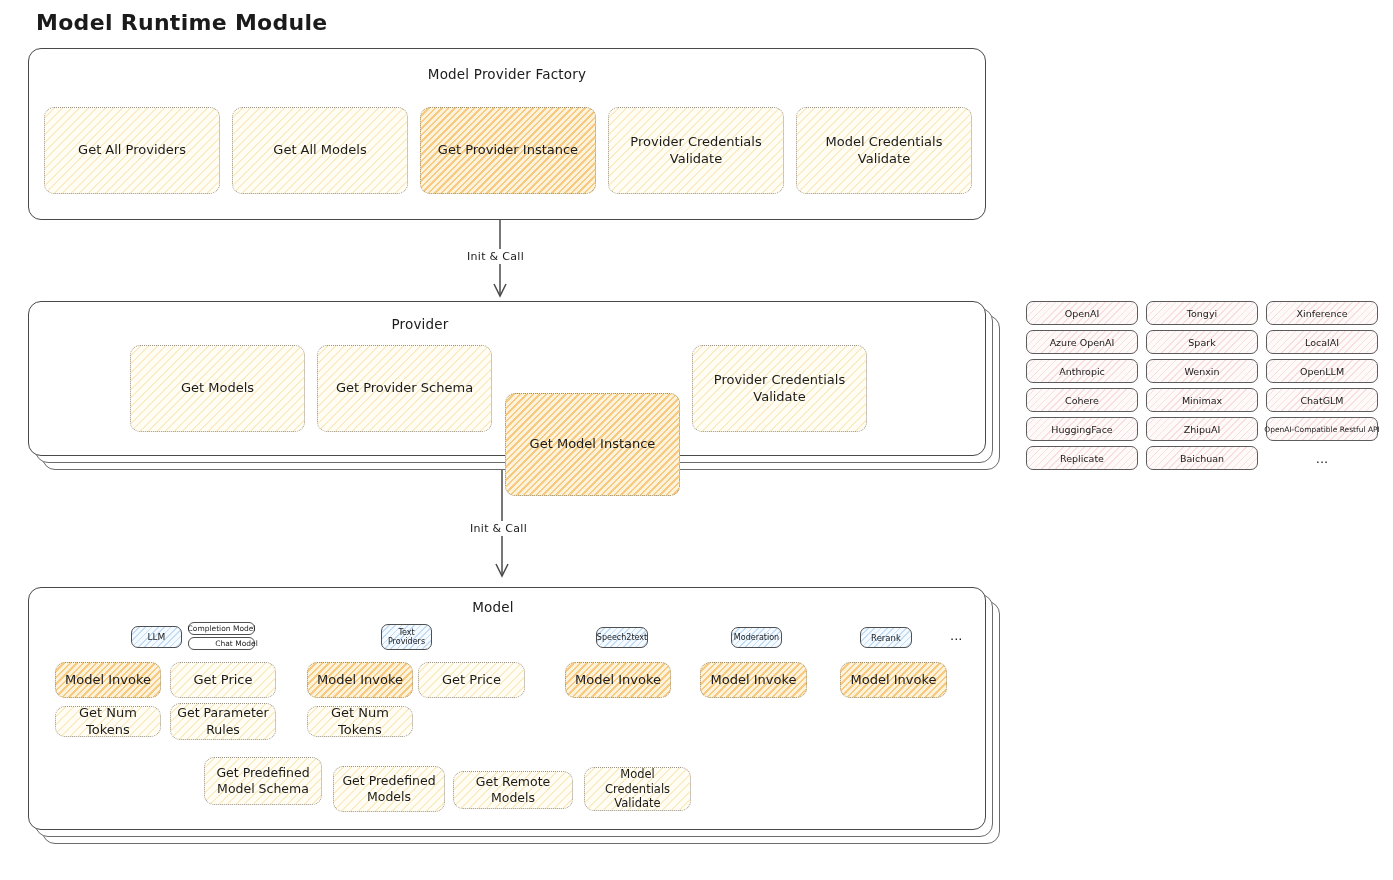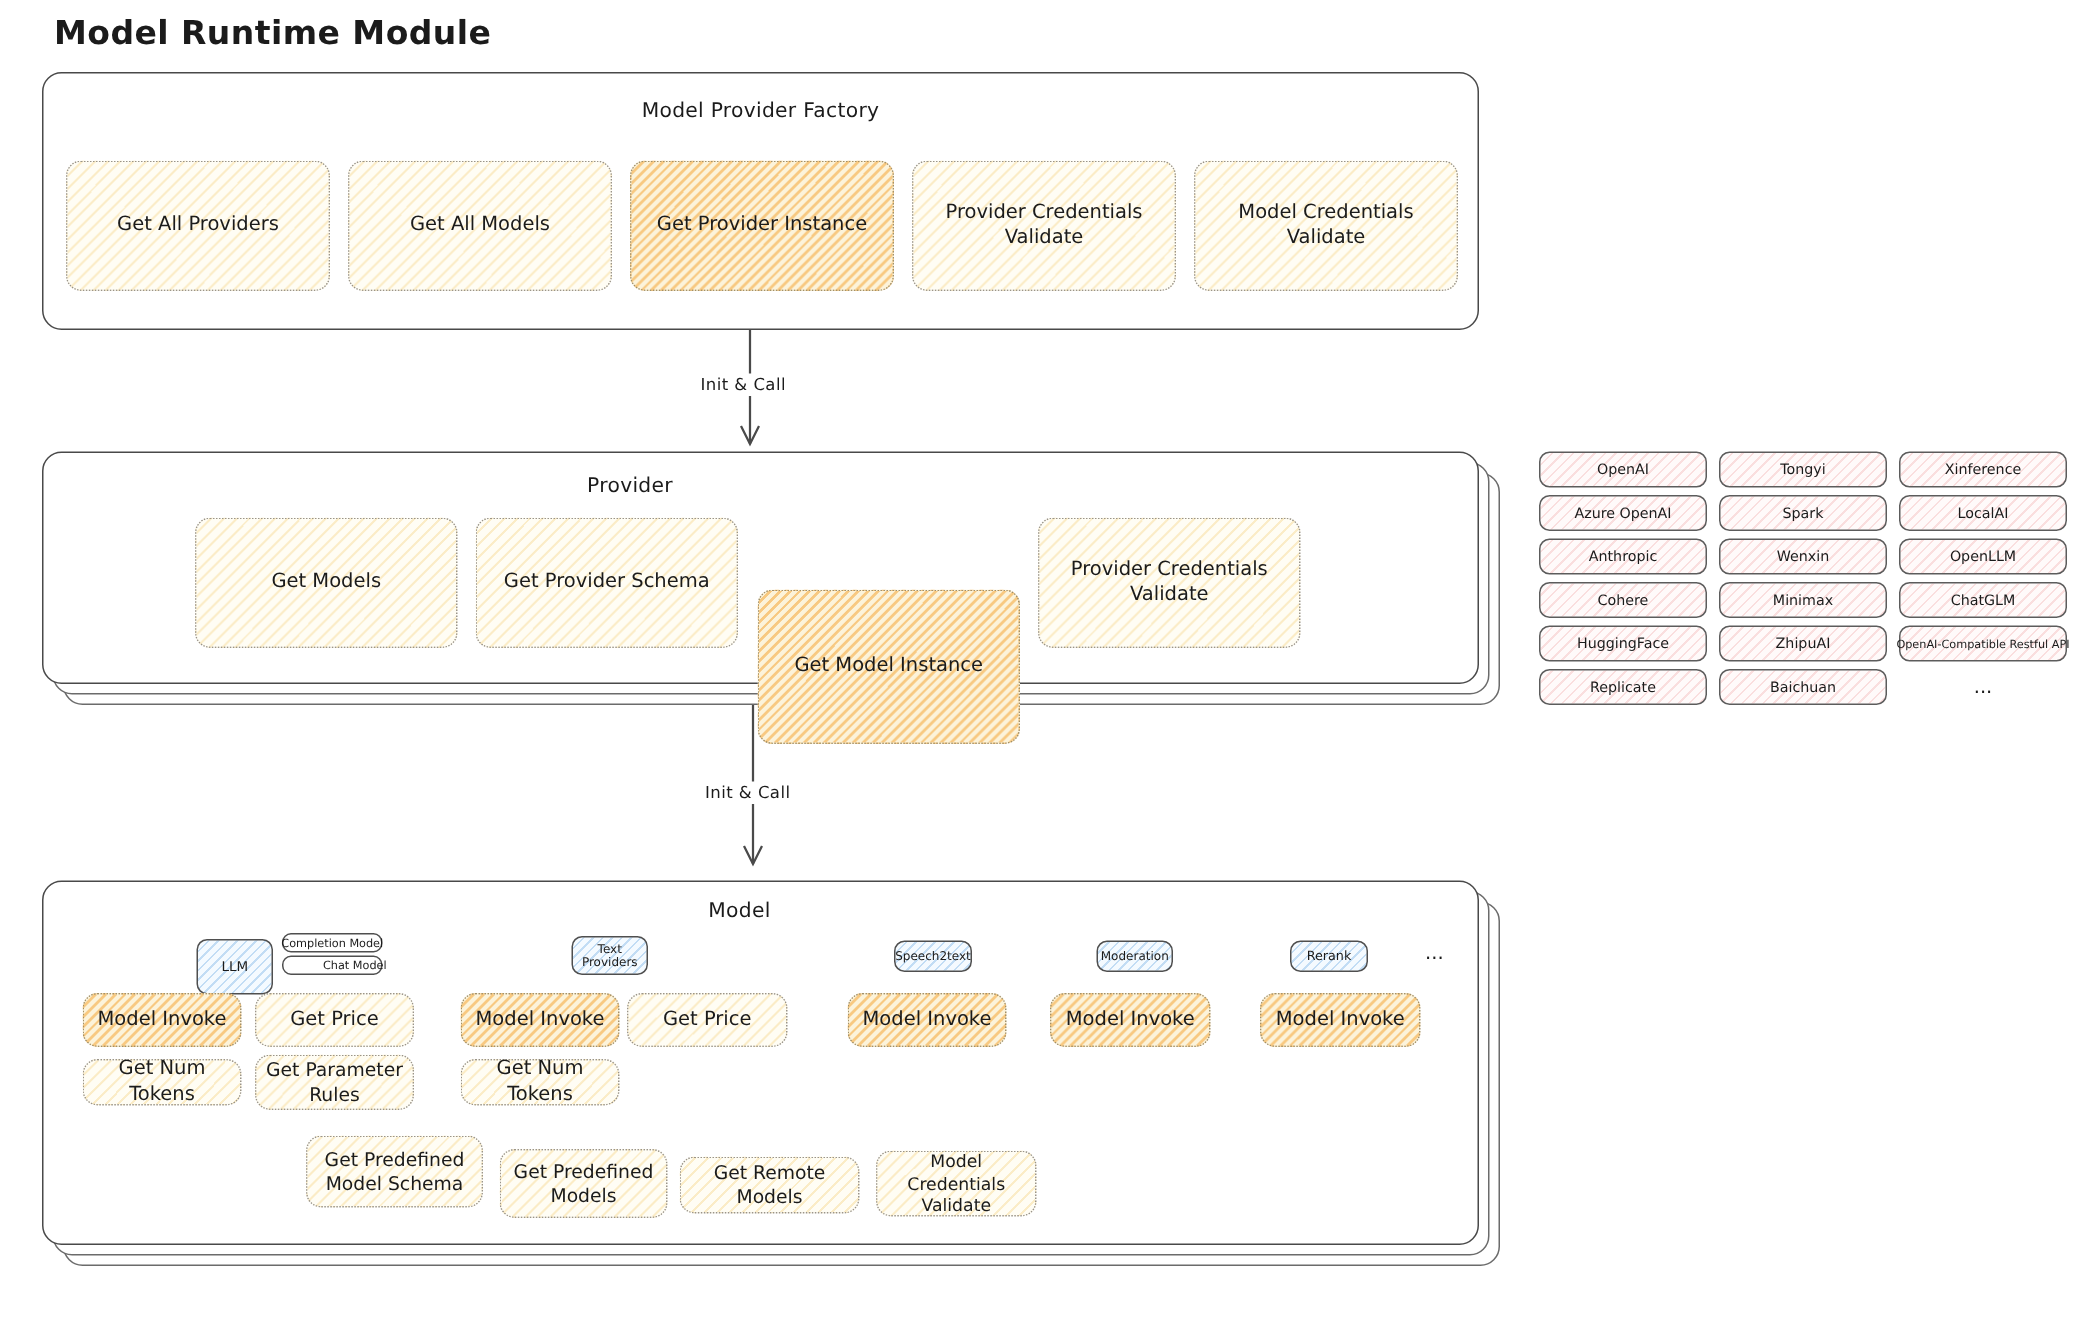--- a/index.html
+++ b/index.html
@@ -103,21 +103,21 @@
     <line x1="8" y1="0" x2="8" y2="106"></line>
     <path d="M2 94 L8 106 L14 94"></path>
   </svg>
   <div class="abs arrow-label" style="left:467px;top:521px;">Init &amp; Call</div>
 
   <div class="abs layer" style="left:42px;top:601px;width:958px;height:243px;"></div>
   <div class="abs layer" style="left:35px;top:594px;width:958px;height:243px;"></div>
   <div class="abs outer-box" style="left:28px;top:587px;width:958px;height:243px;"></div>
   <div class="abs box-title" style="left:28px;top:599px;width:930px;text-align:center;">Model</div>
 
-  <div class="abs center hachure-blue" style="left:131px;top:626px;width:51px;height:37px;font-size:9px;">LLM</div>
+  <div class="abs center hachure-blue" style="left:131px;top:626px;width:51px;height:22px;font-size:9px;">LLM</div>
   <div class="abs center mini-tag" style="left:188px;top:622px;width:67px;height:13px;">Completion Model</div>
   <div class="abs center mini-tag" style="left:188px;top:637px;width:67px;height:13px;padding-left:32px;">Chat Model</div>
   <div class="abs center hachure-blue" style="left:381px;top:624px;width:51px;height:26px;font-size:8px;line-height:1.15;padding:0 3px;">Text Providers</div>
   <div class="abs center hachure-blue" style="left:596px;top:627px;width:52px;height:21px;font-size:8px;">Speech2text</div>
   <div class="abs center hachure-blue" style="left:731px;top:627px;width:51px;height:21px;font-size:8px;">Moderation</div>
   <div class="abs center hachure-blue" style="left:860px;top:627px;width:52px;height:21px;font-size:8.5px;">Rerank</div>
   <div class="abs" style="left:950px;top:628px;font-size:13px;">...</div>
 
   <div class="abs center node hachure-orange" style="left:55px;top:662px;width:106px;height:36px;">Model Invoke</div>
   <div class="abs center node hachure-cream" style="left:170px;top:662px;width:106px;height:36px;">Get Price</div>

